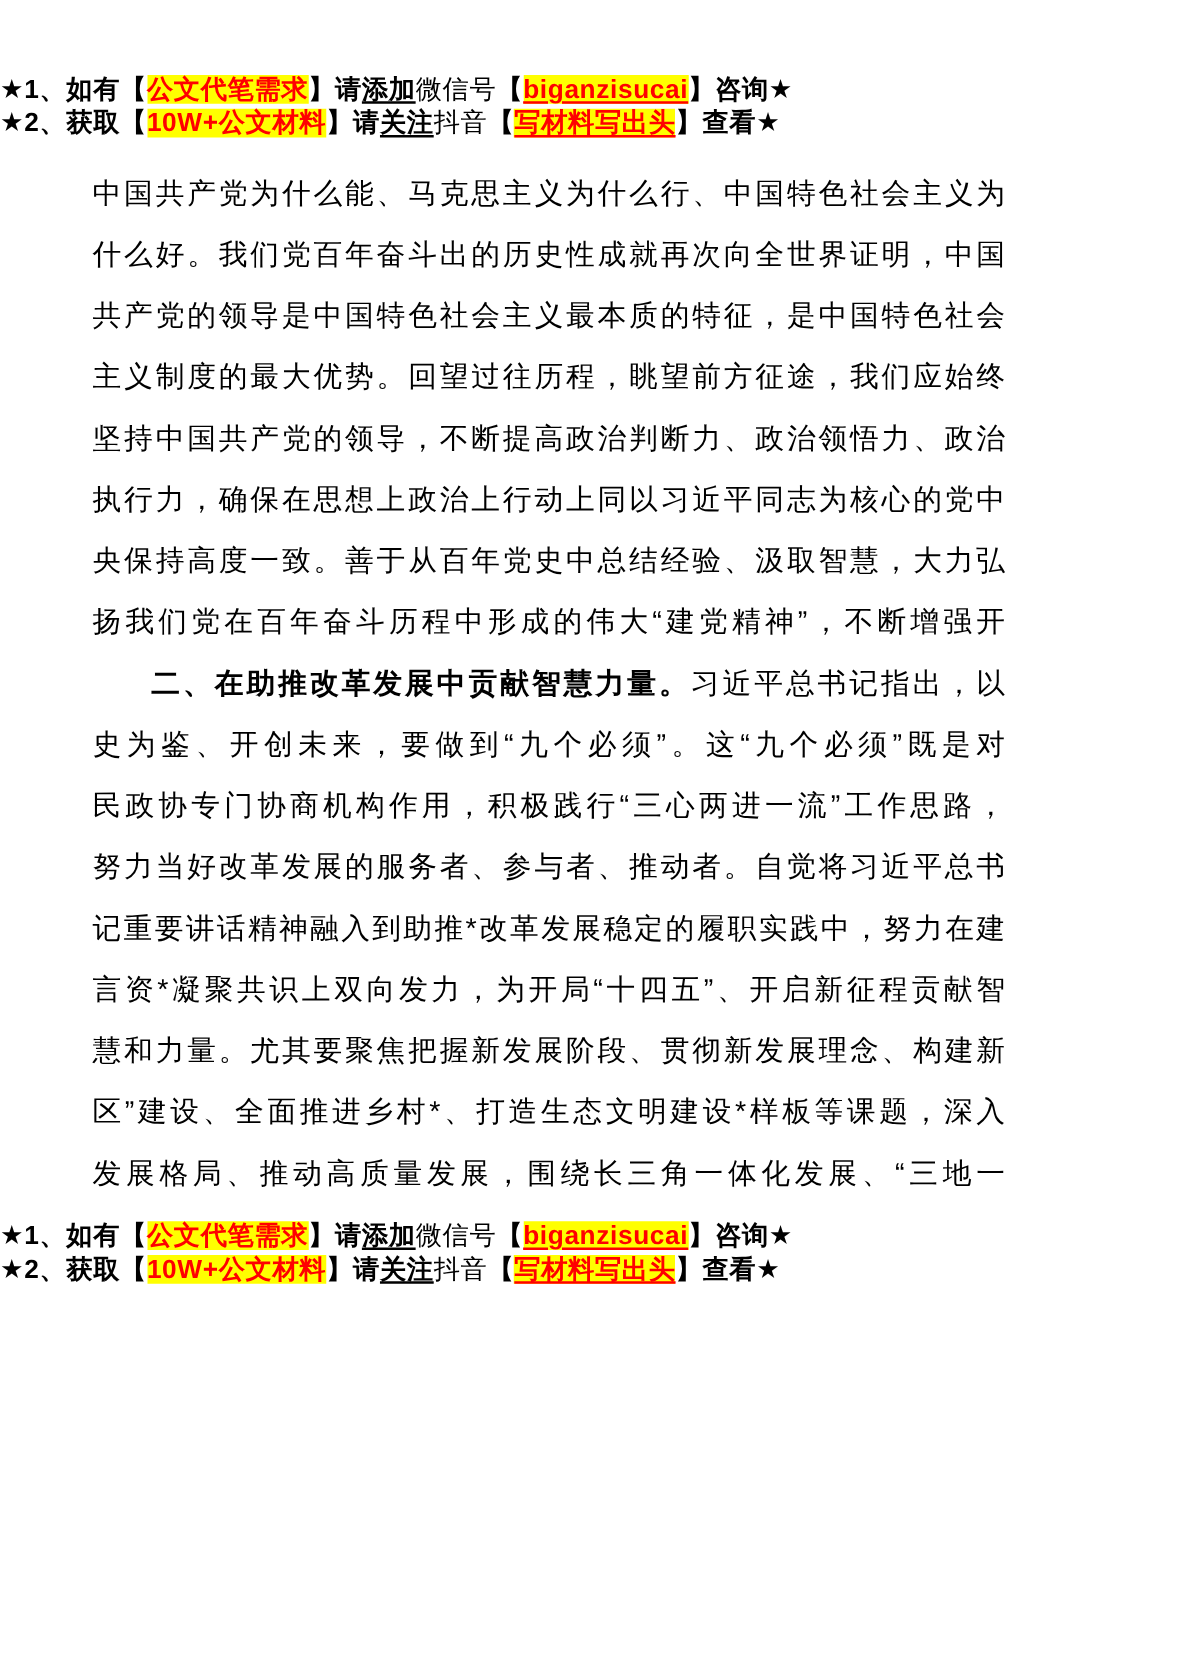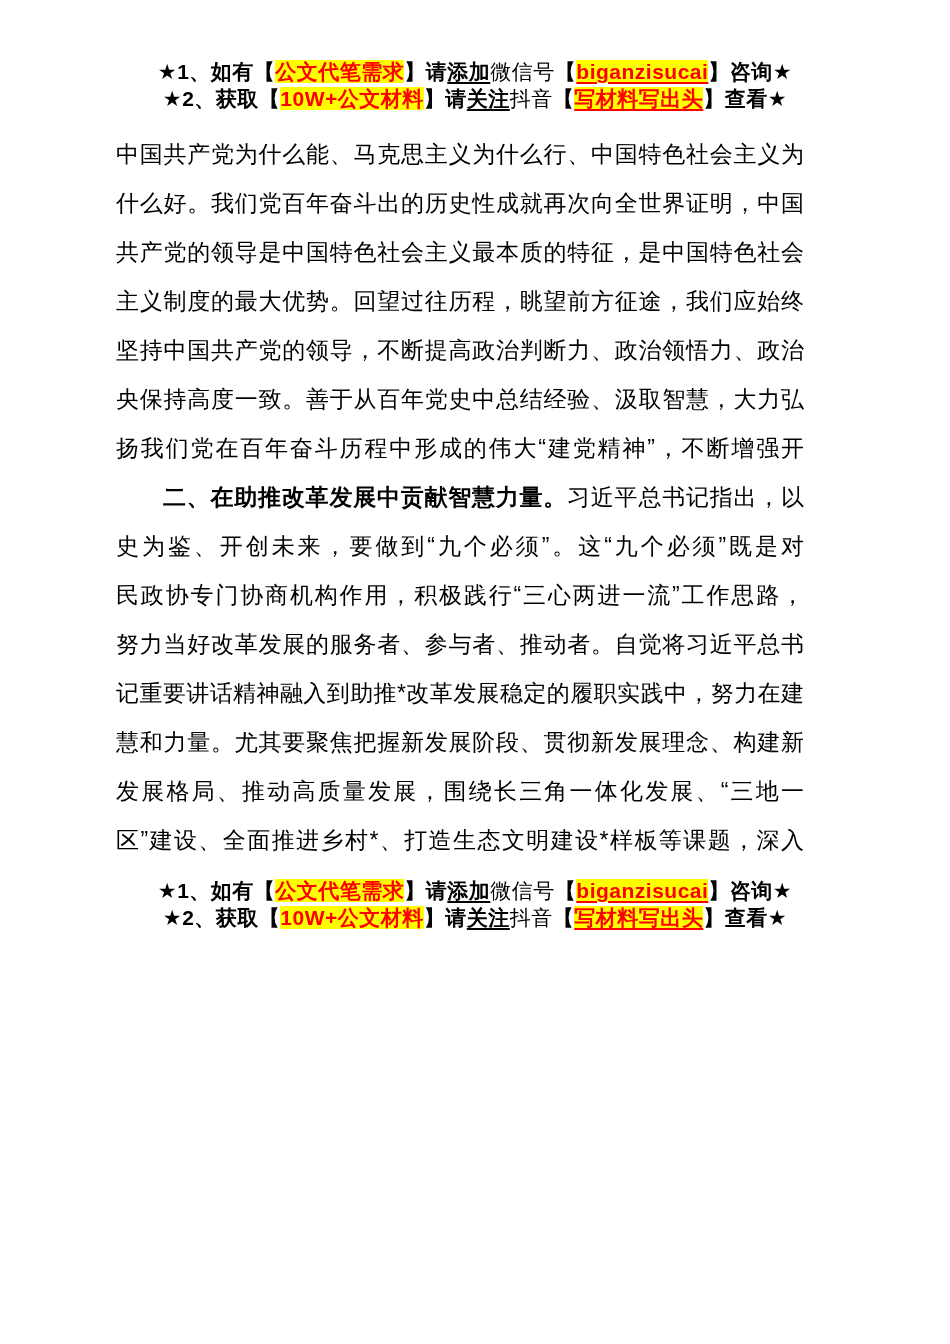--- a/index.html
+++ b/index.html
@@ -8,21 +8,21 @@
     position: relative;
     width: 950px;
     height: 1344px;
     background: #ffffff;
     overflow: hidden;
     font-family: "Liberation Sans", "DejaVu Sans", sans-serif;
     color: #000000;
   }
   
   .promo {
-    text-align: center;
+    text-align: left;
     font-size: 21px;
     line-height: 27px;
     font-weight: 700;
     color: #000000;
     letter-spacing: 0.5px;
   }
   .promo-header { padding-top: 58px; }
   .promo-footer { margin-top: 12px; }
   .hl {
     background: #ffff00;
@@ -30,21 +30,21 @@
   }
   .u {
     text-decoration: underline;
     text-decoration-thickness: 2px;
     text-underline-offset: 3px;
   }
   .rw { font-weight: 400; }
   
   .doc-body {
     margin-top: 18px;
-    padding-left: 116px;
+    padding-left: 74px;
     width: 804px; 
     font-size: 23px;
     line-height: 49px;
     color: #000000;
   }
   .bline {
     text-align: justify;
     text-align-last: justify;
     height: 49px;
     white-space: nowrap;
@@ -66,30 +66,32 @@
       <span>★2、获取【</span><span class="hl">10W+公文材料</span><span>】请</span><span class="u">关注</span><span class="rw">抖音</span><span>【</span><span class="hl u">写材料写出头</span><span>】查看★</span>
     </div>
   </div>
 
   <div class="doc-body">
       <div class="bline">中国共产党为什么能、马克思主义为什么行、中国特色社会主义为</div>
       <div class="bline">什么好。我们党百年奋斗出的历史性成就再次向全世界证明，中国</div>
       <div class="bline">共产党的领导是中国特色社会主义最本质的特征，是中国特色社会</div>
       <div class="bline">主义制度的最大优势。回望过往历程，眺望前方征途，我们应始终</div>
       <div class="bline">坚持中国共产党的领导，不断提高政治判断力、政治领悟力、政治</div>
+      <div class="bline">执行力，确保在思想上政治上行动上同以习近平同志为核心的党中</div>
       <div class="bline">央保持高度一致。善于从百年党史中总结经验、汲取智慧，大力弘</div>
       <div class="bline">扬我们党在百年奋斗历程中形成的伟大“建党精神”，不断增强开</div>
       <div class="bline indent"><span class="bp">二、在助推改革发展中贡献智慧力量。</span>习近平总书记指出，以</div>
       <div class="bline">史为鉴、开创未来，要做到“九个必须”。这“九个必须”既是对</div>
       <div class="bline">民政协专门协商机构作用，积极践行“三心两进一流”工作思路，</div>
       <div class="bline">努力当好改革发展的服务者、参与者、推动者。自觉将习近平总书</div>
       <div class="bline">记重要讲话精神融入到助推*改革发展稳定的履职实践中，努力在建</div>
+      <div class="bline">言资*凝聚共识上双向发力，为开局“十四五”、开启新征程贡献智</div>
       <div class="bline">慧和力量。尤其要聚焦把握新发展阶段、贯彻新发展理念、构建新</div>
+      <div class="bline">区”建设、全面推进乡村*、打造生态文明建设*样板等课题，深入</div>
       <div class="bline">发展格局、推动高质量发展，围绕长三角一体化发展、“三地一</div>
-      <div class="bline">区”建设、全面推进乡村*、打造生态文明建设*样板等课题，深入</div>
     </div>
 
   <div class="promo promo-footer">
     <div>
       <span>★1、如有【</span><span class="hl">公文代笔需求</span><span>】请</span><span class="u">添加</span><span class="rw">微信号</span><span>【</span><span class="hl u">biganzisucai</span><span>】咨询★</span>
     </div>
     <div>
       <span>★2、获取【</span><span class="hl">10W+公文材料</span><span>】请</span><span class="u">关注</span><span class="rw">抖音</span><span>【</span><span class="hl u">写材料写出头</span><span>】查看★</span>
     </div>
   </div>

